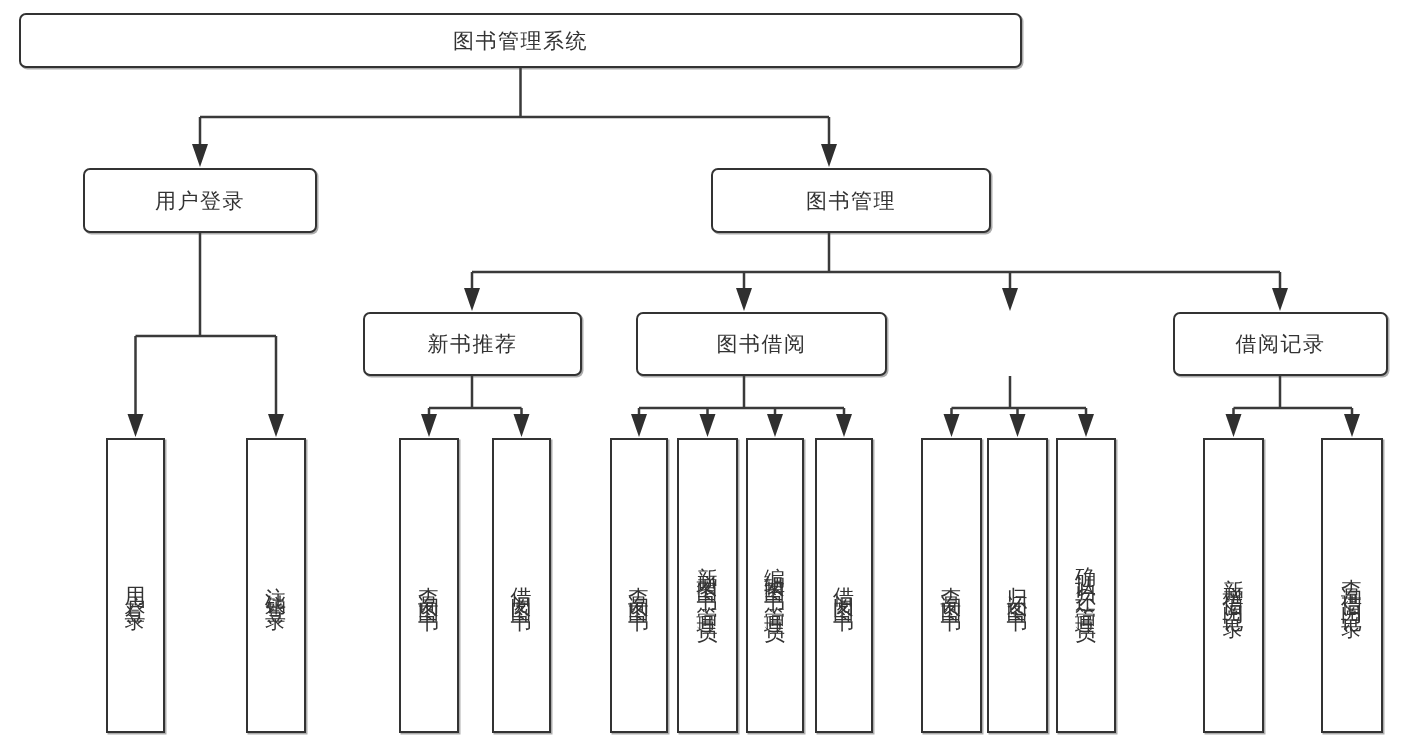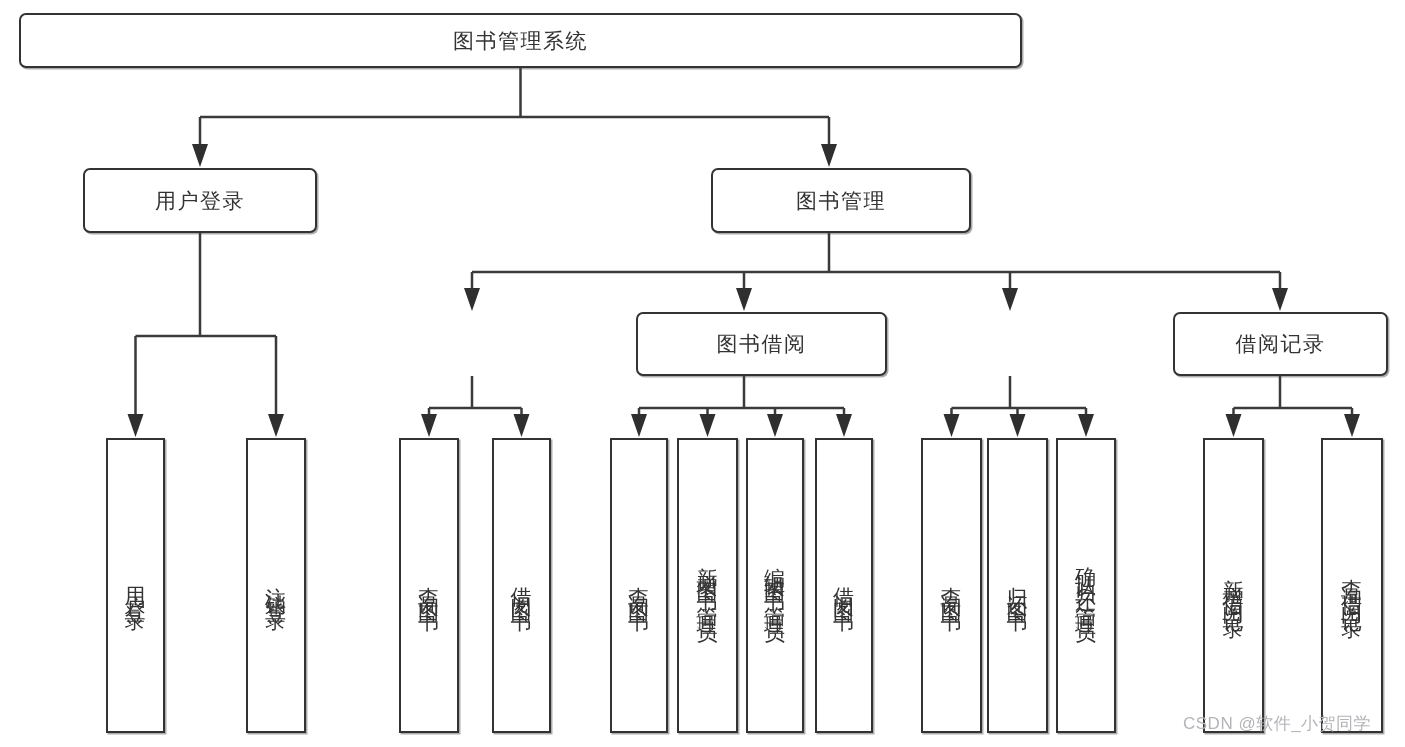--- a/index.html
+++ b/index.html
@@ -35,21 +35,21 @@
     text-orientation: upright;
     font-size: 21px;
     letter-spacing: 8px;
     line-height: 1;
     top: 438px;
     height: 295px;
   }
   
   #n-root    { left: 19px;   top: 13px;  width: 1003px; height: 55px; }
   #n-login   { left: 83px;   top: 168px; width: 234px;  height: 65px; }
-  #n-mgmt    { left: 711px;  top: 168px; width: 260px;  height: 65px; }
+  #n-mgmt    { left: 711px;  top: 168px; width: 280px;  height: 65px; }
   #n-rec     { left: 363px;  top: 312px; width: 219px;  height: 64px; }
   #n-borrow  { left: 636px;  top: 312px; width: 251px;  height: 64px; }
   #n-current { left: 903px;  top: 312px; width: 214px;  height: 64px; }
   #n-records { left: 1173px; top: 312px; width: 215px;  height: 64px; }
   
   #l1  { left: 106px;  width: 59px; }
   #l2  { left: 246px;  width: 60px; }
   #l3  { left: 399px;  width: 60px; }
   #l4  { left: 492px;  width: 59px; }
   #l5  { left: 610px;  width: 58px; }
@@ -112,20 +112,21 @@
     <path class="ar" d="M1086 437 L1078 414 L1094 414 Z"></path>
     <path class="ar" d="M1233.5 437 L1225.5 414 L1241.5 414 Z"></path>
     <path class="ar" d="M1352 437 L1344 414 L1360 414 Z"></path>
   </svg>
 
   <div class="node hnode" id="n-root">图书管理系统</div>
 
   <div class="node hnode" id="n-login">用户登录</div>
   <div class="node hnode" id="n-mgmt">图书管理</div>
 
+  <div class="node hnode" id="n-rec">新书推荐</div>
   <div class="node hnode" id="n-borrow">图书借阅</div>
   <div class="node hnode" id="n-records">借阅记录</div>
 
   <div class="node vnode" id="l1">用户登录</div>
   <div class="node vnode" id="l2">注销登录</div>
 
   <div class="node vnode" id="l3">查询图书</div>
   <div class="node vnode" id="l4">借阅图书</div>
 
   <div class="node vnode" id="l5">查询图书</div>
@@ -133,15 +134,14 @@
   <div class="node vnode" id="l7">编辑图书（管理员）</div>
   <div class="node vnode" id="l8">借阅图书</div>
 
   <div class="node vnode" id="l9">查询图书</div>
   <div class="node vnode" id="l10">归还图书</div>
   <div class="node vnode" id="l11">确认归还（管理员）</div>
 
   <div class="node vnode" id="l12">新增借阅记录</div>
   <div class="node vnode" id="l13">查询借阅记录</div>
 
-  <div class="watermark">CSDN @软件_小贺同学</div>
 
 </div>
 
 </body></html>

